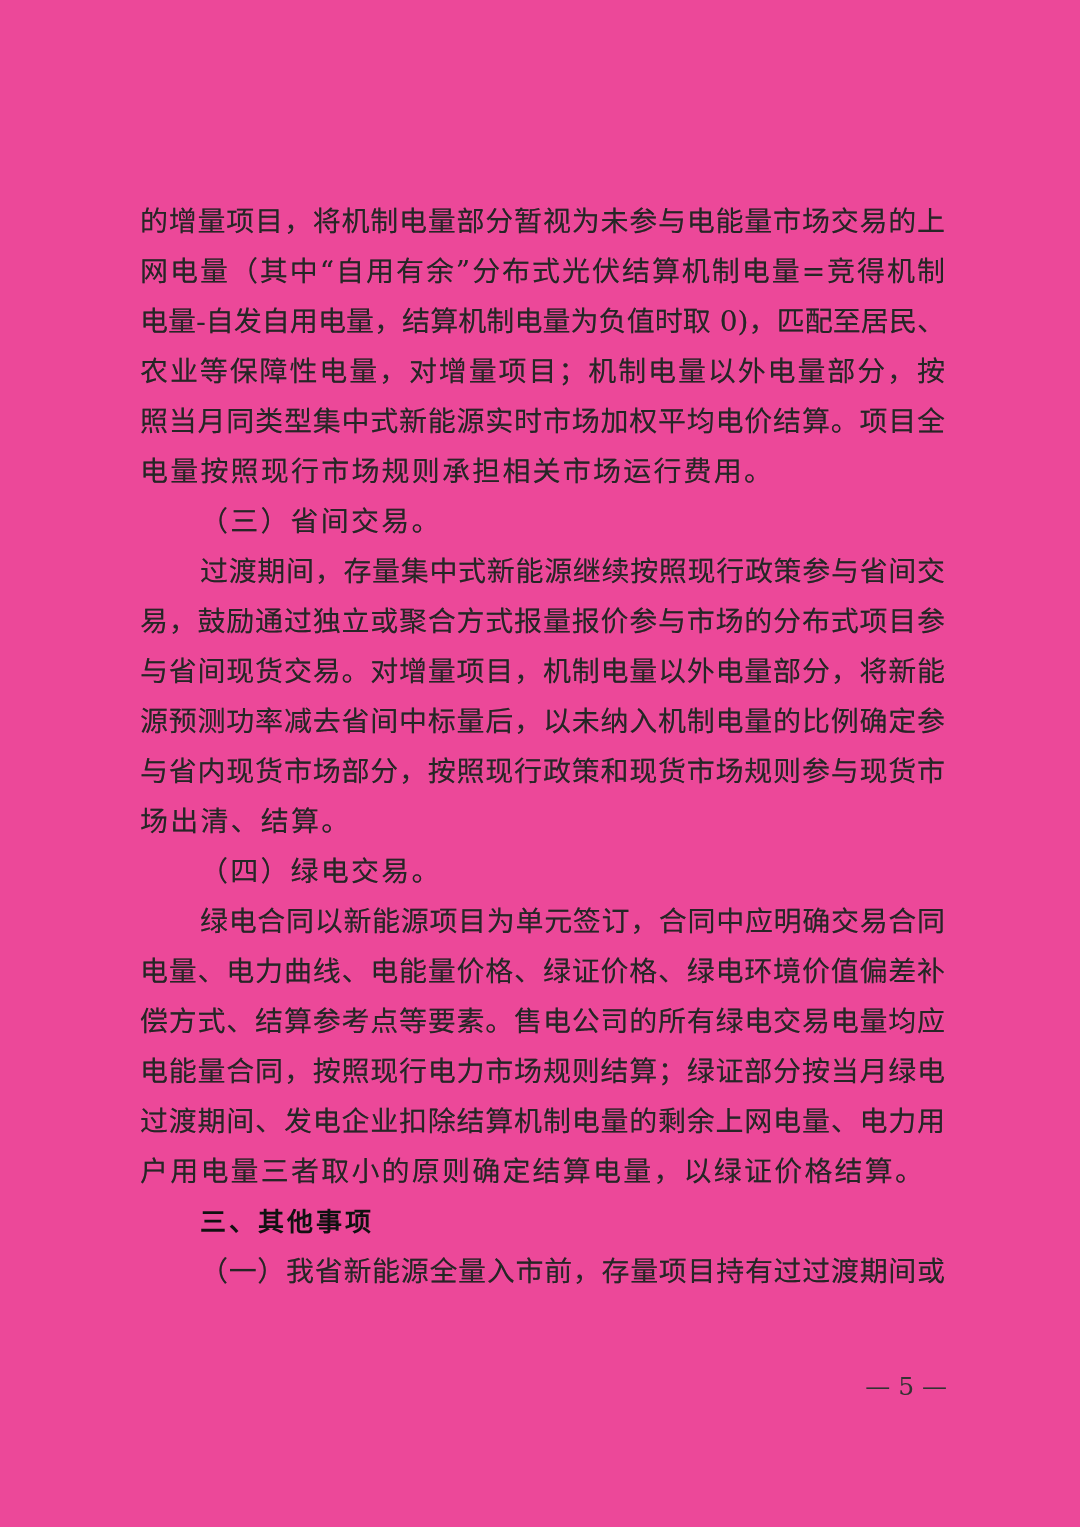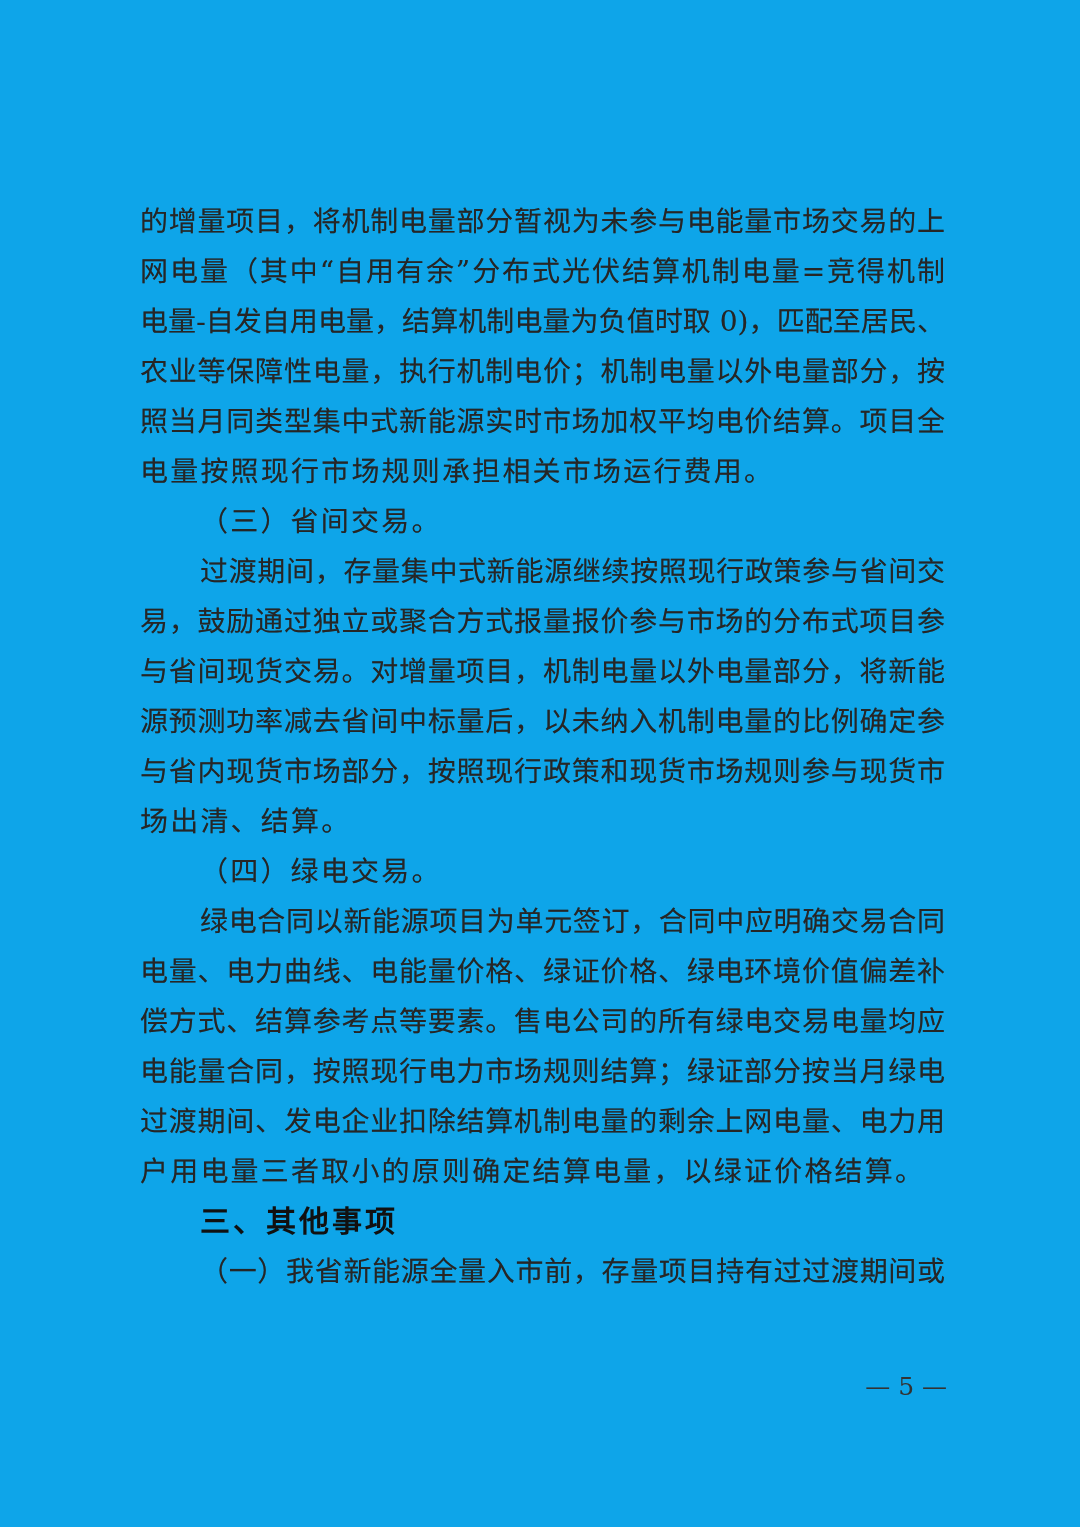--- a/index.html
+++ b/index.html
@@ -10,21 +10,21 @@
     width: 1080px;
     height: 1527px;
     background: #ffffff;
     position: relative;
     overflow: hidden;
     font-family: "DejaVu Serif", serif;
   }
   .page {
     position: absolute;
     inset: 0;
-    background: #0ea5e9;
+    background: #ec4899;
   }
   .content {
     position: absolute;
     left: 140px;
     top: 197px;
     width: 805px;
   }
   .line {
     height: 50px;
     line-height: 50px;
@@ -40,21 +40,21 @@
     text-align: justify;
     text-align-last: justify;
     text-justify: inter-character;
   }
   .line.ind {
     padding-left: 60px;
   }
   .line.h {
     font-family: "Liberation Sans", sans-serif;
     font-weight: 700;
-    font-size: 30px;
+    font-size: 26px;
     color: #111111;
     letter-spacing: 3px;
     text-shadow: none;
   }
   .page-number {
     position: absolute;
     top: 1372px;
     right: 133px;
     font-size: 25px;
     line-height: 30px;
@@ -64,21 +64,21 @@
   }
 </style>
 </head>
 <body>
 
 <div class="page">
   <div class="content">
       <div class="line j">的增量项目，将机制电量部分暂视为未参与电能量市场交易的上</div>
       <div class="line j">网电量（其中“自用有余”分布式光伏结算机制电量=竞得机制</div>
       <div class="line j">电量-自发自用电量，结算机制电量为负值时取 0)，匹配至居民、</div>
-      <div class="line j">农业等保障性电量，执行机制电价；机制电量以外电量部分，按</div>
+      <div class="line j">农业等保障性电量，对增量项目；机制电量以外电量部分，按</div>
       <div class="line j">照当月同类型集中式新能源实时市场加权平均电价结算。项目全</div>
       <div class="line">电量按照现行市场规则承担相关市场运行费用。</div>
       <div class="line ind">（三）省间交易。</div>
       <div class="line j ind">过渡期间，存量集中式新能源继续按照现行政策参与省间交</div>
       <div class="line j">易，鼓励通过独立或聚合方式报量报价参与市场的分布式项目参</div>
       <div class="line j">与省间现货交易。对增量项目，机制电量以外电量部分，将新能</div>
       <div class="line j">源预测功率减去省间中标量后，以未纳入机制电量的比例确定参</div>
       <div class="line j">与省内现货市场部分，按照现行政策和现货市场规则参与现货市</div>
       <div class="line">场出清、结算。</div>
       <div class="line ind">（四）绿电交易。</div>

